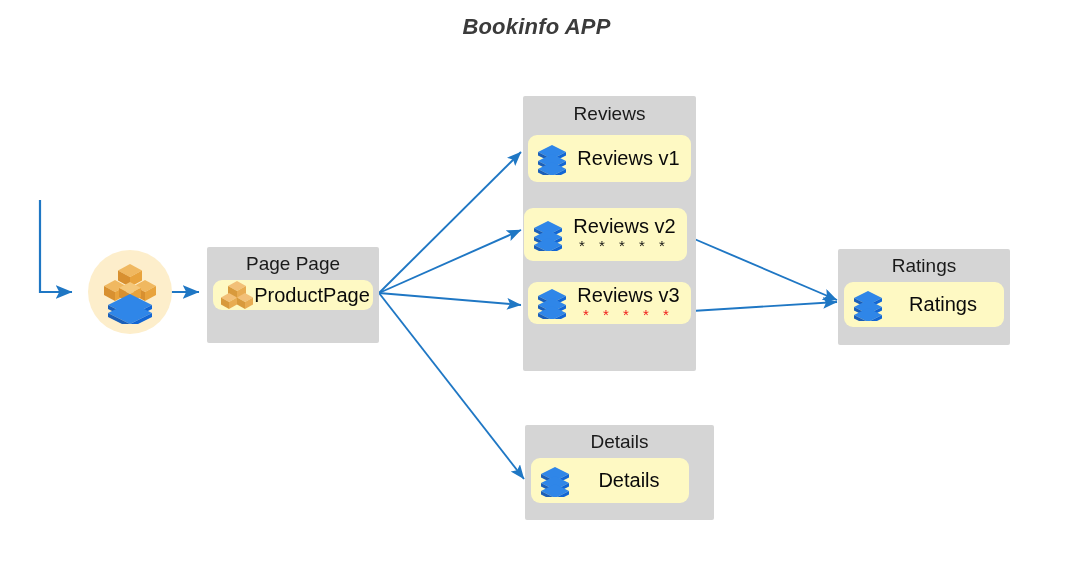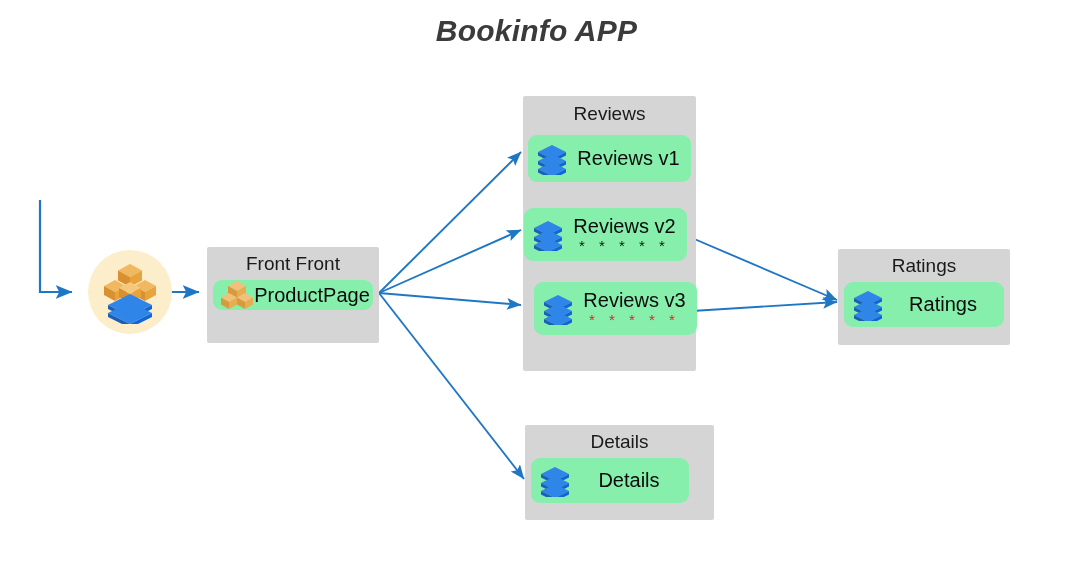--- a/index.html
+++ b/index.html
@@ -24,21 +24,21 @@
     width: 1073px;
     height: 562px;
     pointer-events: none;
   }
   .title {
     position: absolute;
     left: 0;
     top: 14px;
     width: 1073px;
     text-align: center;
-    font-size: 30px;
+    font-size: 22px;
     font-style: italic;
     font-weight: bold;
     color: #3b3b3b;
     letter-spacing: 0.2px;
   }
   
   .group {
     position: absolute;
     background: #d5d5d5;
     border-radius: 2px;
@@ -49,21 +49,21 @@
     left: 0;
     width: 100%;
     text-align: center;
     font-size: 19px;
     color: #1a1a1a;
     white-space: nowrap;
   }
   
   .node {
     position: absolute;
-    background: #86efac;
+    background: #fef9c3;
     border-radius: 9px;
     box-sizing: border-box;
     display: flex;
     align-items: center;
     text-align: right;
   }
   .node-icon {
     position: absolute;
     left: 8px;
     top: 50%;
@@ -168,21 +168,21 @@
         <polygon points="50,45 50,49 28,60 28,56" fill="#1266d4"></polygon>
 
         <polygon points="28,42 50,53 28,64 6,53" fill="#2f86e8"></polygon>
         <polygon points="6,53 28,64 28,68 6,57" fill="#1b5fb8"></polygon>
         <polygon points="50,53 50,57 28,68 28,64" fill="#1266d4"></polygon>
       </g>
     </svg>
   </div>
 
   <div class="group" style="left:207px; top:247px; width:172px; height:96px;">
-    <div class="group-label" style="top:6px;">Front Front</div>
+    <div class="group-label" style="top:6px;">Page Page</div>
     <div class="node" style="left:6px; top:33px; width:160px; height:30px;">
       <svg class="node-icon" viewBox="0 0 32 32">
         <polygon points="16,2 25,7 16,12 7,7" fill="#f2c078"></polygon>
         <polygon points="7,7 16,12 16,20 7,15" fill="#d89a3c"></polygon>
         <polygon points="25,7 25,15 16,20 16,12" fill="#e8ac52"></polygon>
         <polygon points="8,14 16,18.5 8,23 0,18.5" fill="#f2c078"></polygon>
         <polygon points="0,18.5 8,23 8,30 0,25.5" fill="#d89a3c"></polygon>
         <polygon points="16,18.5 16,25.5 8,30 8,23" fill="#e8ac52"></polygon>
         <polygon points="24,14 32,18.5 24,23 16,18.5" fill="#f2c078"></polygon>
         <polygon points="16,18.5 24,23 24,30 16,25.5" fill="#d89a3c"></polygon>
@@ -225,21 +225,21 @@
         <polygon points="16,19 30,26 16,33 2,26" fill="#2f86e8"></polygon>
         <polygon points="2,26 16,33 16,36.5 2,29.5" fill="#1b5fb8"></polygon>
         <polygon points="30,26 30,29.5 16,36.5 16,33" fill="#1266d4"></polygon>
       </svg>
       <div class="node-text">
         <div class="node-label">Reviews v2</div>
         <div class="stars black">* * * * *</div>
       </div>
     </div>
 
-    <div class="node" style="left:11px; top:186px; width:163px; height:53px;">
+    <div class="node" style="left:5px; top:186px; width:163px; height:42px;">
       <svg class="node-icon" viewBox="0 0 32 32">
         <polygon points="16,2 30,9 16,16 2,9" fill="#2f86e8"></polygon>
         <polygon points="2,9 16,16 16,19.5 2,12.5" fill="#1b5fb8"></polygon>
         <polygon points="30,9 30,12.5 16,19.5 16,16" fill="#1266d4"></polygon>
         <polygon points="16,11 30,18 16,25 2,18" fill="#2f86e8"></polygon>
         <polygon points="2,18 16,25 16,28.5 2,21.5" fill="#1b5fb8"></polygon>
         <polygon points="30,18 30,21.5 16,28.5 16,25" fill="#1266d4"></polygon>
         <polygon points="16,19 30,26 16,33 2,26" fill="#2f86e8"></polygon>
         <polygon points="2,26 16,33 16,36.5 2,29.5" fill="#1b5fb8"></polygon>
         <polygon points="30,26 30,29.5 16,36.5 16,33" fill="#1266d4"></polygon>

